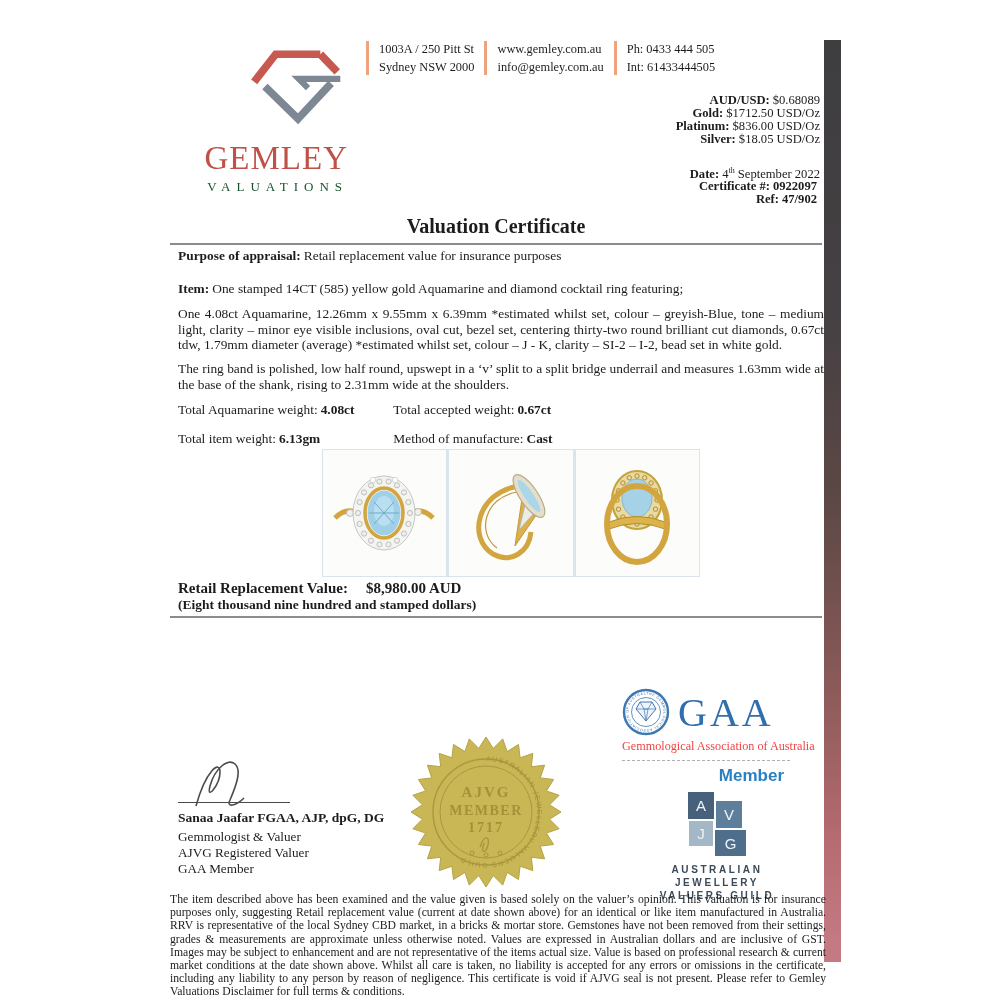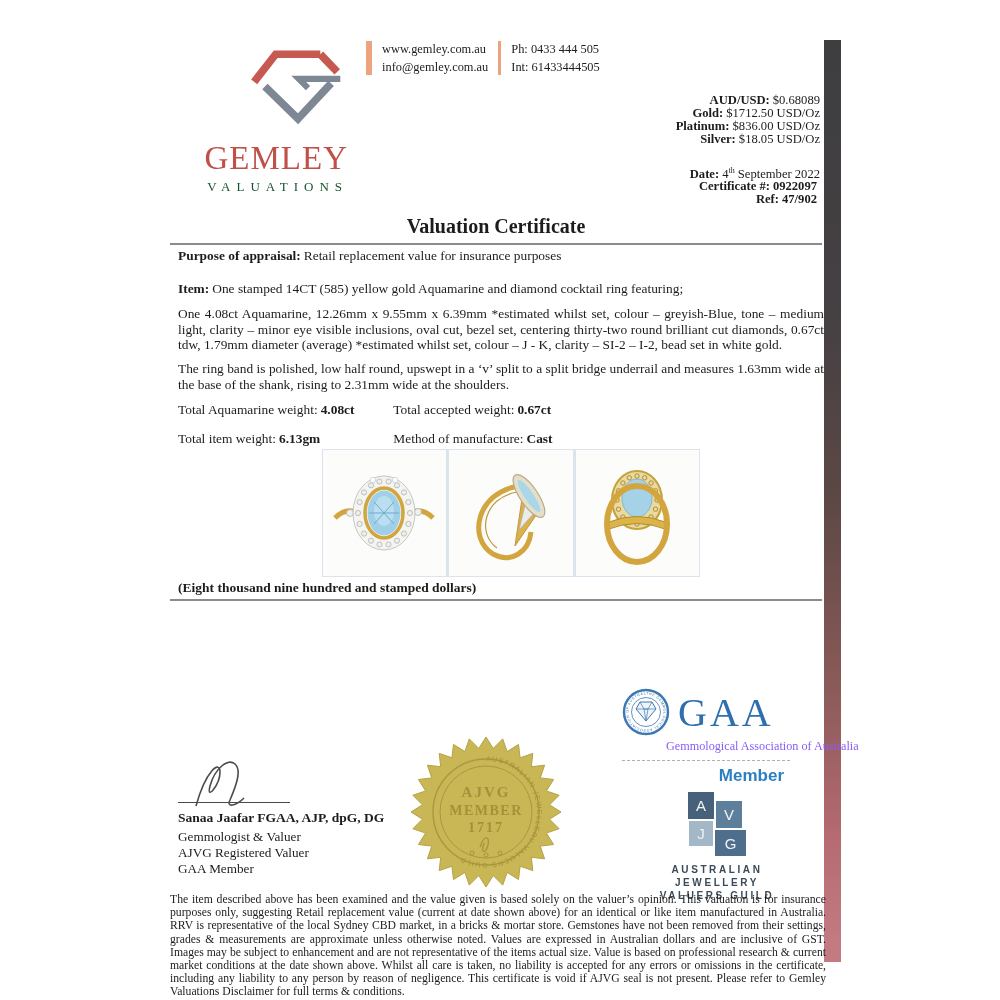--- a/index.html
+++ b/index.html
@@ -43,21 +43,21 @@
   .value-block { position:absolute; left:170px; top:580px; width:652px;
                  border-bottom:2px solid #8c8c8c; padding:0 0 3px 8px; }
   .value-main  { font-size:15px; font-weight:bold; }
   .value-main .amount { margin-left:18px; }
   .value-words { font-size:13.5px; font-weight:bold; }
 
   
   .gaa-block { position:absolute; left:622px; top:688px; width:168px; }
   .gaa-row { display:flex; align-items:center; }
   .gaa-acronym { font-size:40px; color:#2f6fad; letter-spacing:3px; margin-left:8px; font-weight:400; }
-  .gaa-name { font-size:12.2px; color:#8b5cf6; margin-top:3px; white-space:nowrap;margin-left:44px; }
+  .gaa-name { font-size:12.2px; color:#ef4444; margin-top:3px; white-space:nowrap; }
   .gaa-dash { border-top:1px dashed #b0b0b0; margin-top:6px; }
   .gaa-member { font-family:"Liberation Sans", sans-serif; font-weight:bold; color:#2a80c2;
                 font-size:17px; text-align:right; padding-right:6px; margin-top:5px; }
 
   .ajvg-block { position:absolute; left:639px; top:792px; width:156px; }
   .ajvg-cluster { position:relative; width:58px; height:65px; margin:0 auto; }
   .ajvg-sq { position:absolute; display:flex; align-items:center; justify-content:center;
              color:#eef3f7; font-family:"Liberation Sans", sans-serif; font-size:15px; }
   .sq-a { left:0;  top:0;  width:26px; height:27px; background:#47617b; }
   .sq-v { left:28px; top:9px;  width:26px; height:27px; background:#5e7f9b; }
@@ -96,20 +96,24 @@
       <path d="M94 10 L116 33" stroke="#c65a50" stroke-width="10" fill="none"></path>
       <path d="M120 42 H66 L78 54" stroke="#7d8894" stroke-width="8" fill="none"></path>
       <path d="M22 52 L65 94 L108 48" stroke="#7d8894" stroke-width="10" fill="none"></path>
     </svg>
     <div class="logo-brand">GEMLEY</div>
     <div class="logo-sub">VALUATIONS</div>
   </div>
 
   <div class="contact">
     <div class="sep"></div>
+    <div class="col">
+      <div>1003A / 250 Pitt St</div>
+      <div>Sydney NSW 2000</div>
+    </div>
     <div class="sep"></div>
     <div class="col">
       <div>www.gemley.com.au</div>
       <div>info@gemley.com.au</div>
     </div>
     <div class="sep"></div>
     <div class="col">
       <div>Ph: 0433 444 505</div>
       <div>Int: 61433444505</div>
     </div>
@@ -221,20 +225,23 @@
             <circle cx="75.1" cy="33.0" r="2.2" fill="none" stroke="#b18f33" stroke-width="1"></circle>
             <circle cx="79.5" cy="40.8" r="2.2" fill="none" stroke="#b18f33" stroke-width="1"></circle>
           </g>
         <path d="M33 72 Q61 61 89 72 L89 79 Q61 68 33 79 Z" fill="#dcb44a" stroke="#b08f30" stroke-width="1"></path>
         <ellipse cx="61" cy="74" rx="30" ry="38" fill="none" stroke="#d2a53f" stroke-width="6"></ellipse>
       </svg>
     </div>
   </div>
 
   <div class="value-block">
+    <div class="value-main">
+      <span>Retail Replacement Value:</span><span class="amount">$8,980.00 AUD</span>
+    </div>
     <div class="value-words">(Eight thousand nine hundred and stamped dollars)</div>
   </div>
 
   <div class="gaa-block">
     <div class="gaa-row">
       <svg width="48" height="48" viewBox="0 0 48 48">
         <defs>
             <path id="gaaring" d="M24,6.5 a17.5,17.5 0 1,1 -0.05,0"></path>
           </defs>
         <circle cx="24" cy="24" r="22" fill="none" stroke="#3d78b2" stroke-width="2.4"></circle>

